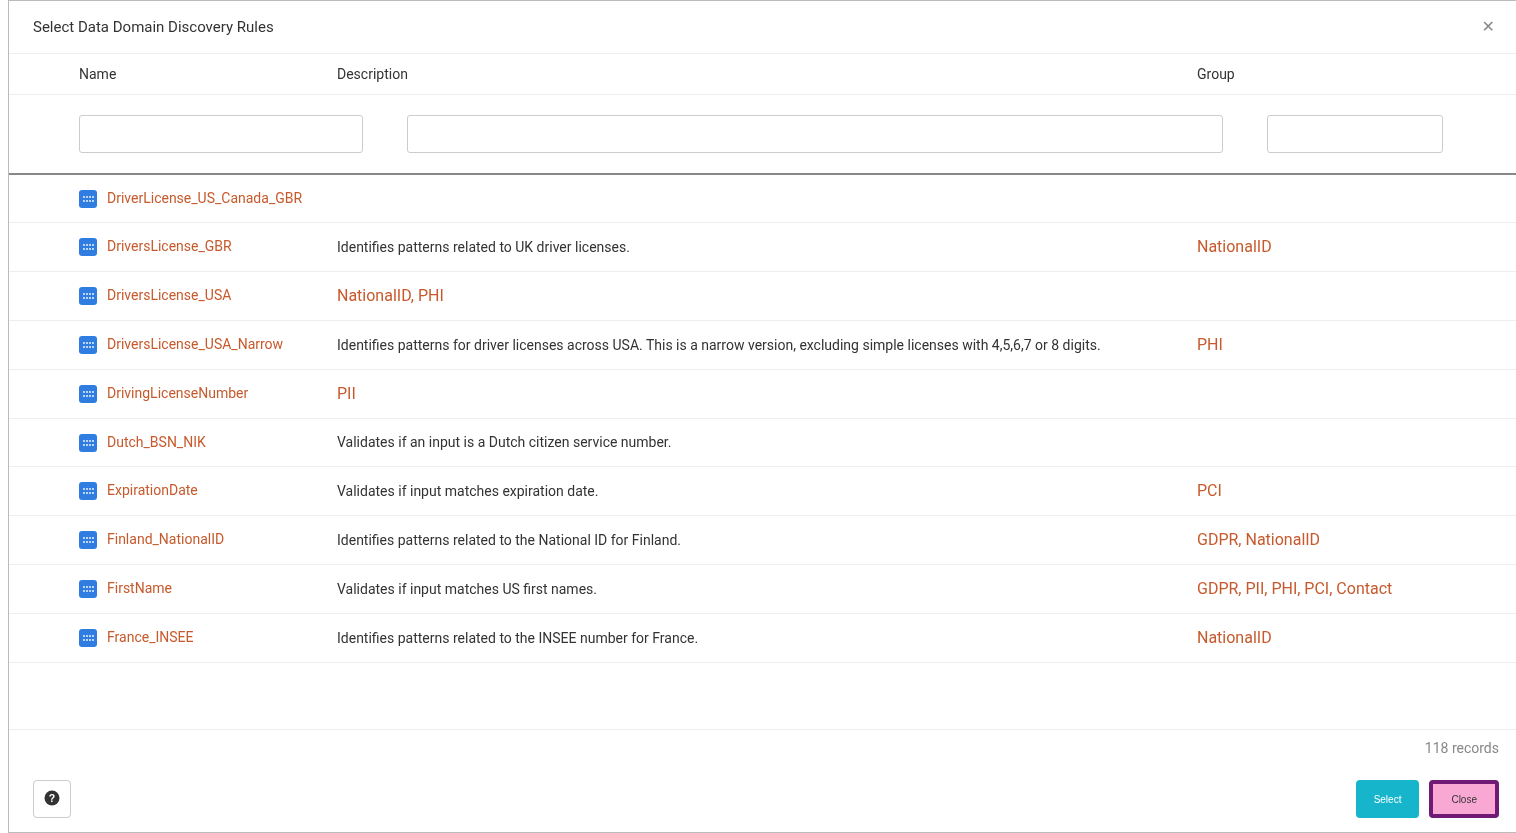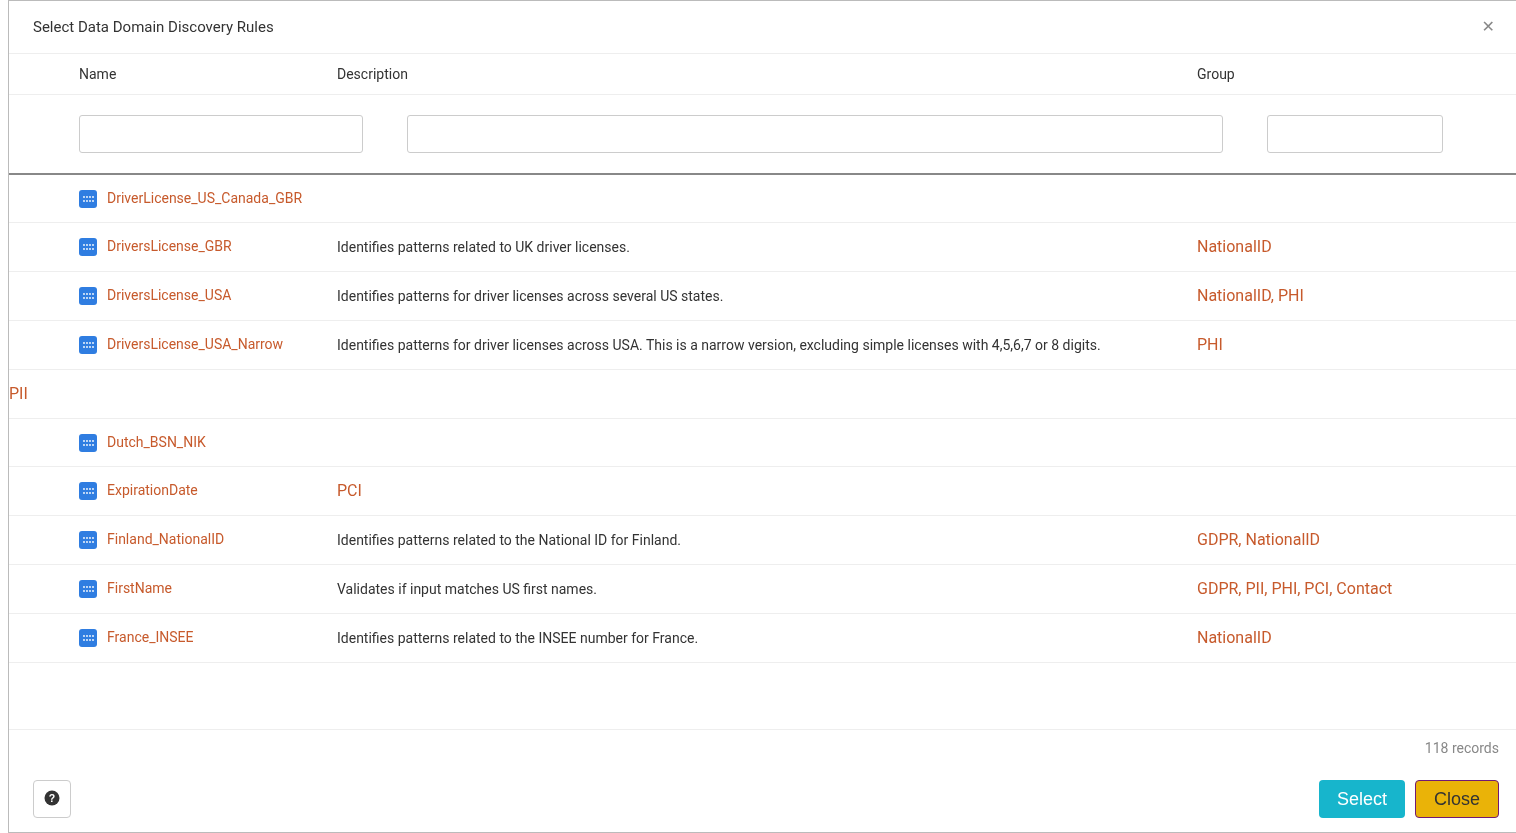--- a/index.html
+++ b/index.html
@@ -153,33 +153,33 @@
     display: flex; align-items: center; justify-content: center;
     cursor: pointer;
     background: #fff;
   }
   .help-btn svg { width: 18px; height: 18px; }
   .right-buttons { display: flex; gap: 10px; }
   .btn {
     height: 38px;
     padding: 0 18px;
     border-radius: 4px;
-    font-size: 18px;
+    font-size: 10px;
     cursor: pointer;
     display: flex; align-items: center;
   }
   .btn-primary {
     background: #17b5cc;
     color: #fff;
     border: none;
   }
   .btn-secondary {
-    background: #eab308;
+    background: #f9a8d4;
     color: #333;
-    border: 1px solid #701a75;
+    border: 4px solid #701a75;
   }
 </style>
 </head>
 <body>
 
 <div class="modal">
 
   <div class="modal-header">
     <div class="modal-title">Select Data Domain Discovery Rules</div>
     <div class="close-x">✕</div>
@@ -251,21 +251,20 @@
               <circle cx="11" cy="7" r="0.9" fill="#fff"></circle>
               <circle cx="14" cy="7" r="0.9" fill="#fff"></circle>
               <circle cx="5" cy="11" r="0.9" fill="#fff"></circle>
               <circle cx="8" cy="11" r="0.9" fill="#fff"></circle>
               <circle cx="11" cy="11" r="0.9" fill="#fff"></circle>
               <circle cx="14" cy="11" r="0.9" fill="#fff"></circle>
             </svg>
           </span>
           <span class="link-text">DriversLicense_USA</span>
         </div>
-        <div class="desc-cell">Identifies patterns for driver licenses across several US states.</div>
         <div class="group-cell">NationalID, PHI</div>
       </div>
       <div class="row">
         <div class="name-cell">
           <span class="rule-icon">
             <svg width="18" height="18" viewBox="0 0 18 18">
               <rect x="0" y="0" width="18" height="18" rx="3" fill="#2f7de1"></rect>
               <rect x="3" y="5" width="12" height="8" rx="1" fill="#2f7de1"></rect>
               <circle cx="5" cy="7" r="0.9" fill="#fff"></circle>
               <circle cx="8" cy="7" r="0.9" fill="#fff"></circle>
@@ -276,60 +275,79 @@
               <circle cx="11" cy="11" r="0.9" fill="#fff"></circle>
               <circle cx="14" cy="11" r="0.9" fill="#fff"></circle>
             </svg>
           </span>
           <span class="link-text">DriversLicense_USA_Narrow</span>
         </div>
         <div class="desc-cell">Identifies patterns for driver licenses across USA. This is a narrow version, excluding simple licenses with 4,5,6,7 or 8 digits.</div>
         <div class="group-cell">PHI</div>
       </div>
       <div class="row">
+        <div class="name-cell">
+          <span class="rule-icon">
+            <svg width="18" height="18" viewBox="0 0 18 18">
+              <rect x="0" y="0" width="18" height="18" rx="3" fill="#2f7de1"></rect>
+              <rect x="3" y="5" width="12" height="8" rx="1" fill="#2f7de1"></rect>
+              <circle cx="5" cy="7" r="0.9" fill="#fff"></circle>
+              <circle cx="8" cy="7" r="0.9" fill="#fff"></circle>
+              <circle cx="11" cy="7" r="0.9" fill="#fff"></circle>
+              <circle cx="14" cy="7" r="0.9" fill="#fff"></circle>
+              <circle cx="5" cy="11" r="0.9" fill="#fff"></circle>
+              <circle cx="8" cy="11" r="0.9" fill="#fff"></circle>
+              <circle cx="11" cy="11" r="0.9" fill="#fff"></circle>
+              <circle cx="14" cy="11" r="0.9" fill="#fff"></circle>
+            </svg>
+          </span>
+          <span class="link-text">DrivingLicenseNumber</span>
+        </div>
         <div class="group-cell">PII</div>
       </div>
       <div class="row">
         <div class="name-cell">
           <span class="rule-icon">
             <svg width="18" height="18" viewBox="0 0 18 18">
               <rect x="0" y="0" width="18" height="18" rx="3" fill="#2f7de1"></rect>
               <rect x="3" y="5" width="12" height="8" rx="1" fill="#2f7de1"></rect>
               <circle cx="5" cy="7" r="0.9" fill="#fff"></circle>
               <circle cx="8" cy="7" r="0.9" fill="#fff"></circle>
               <circle cx="11" cy="7" r="0.9" fill="#fff"></circle>
               <circle cx="14" cy="7" r="0.9" fill="#fff"></circle>
               <circle cx="5" cy="11" r="0.9" fill="#fff"></circle>
               <circle cx="8" cy="11" r="0.9" fill="#fff"></circle>
               <circle cx="11" cy="11" r="0.9" fill="#fff"></circle>
               <circle cx="14" cy="11" r="0.9" fill="#fff"></circle>
             </svg>
           </span>
           <span class="link-text">Dutch_BSN_NIK</span>
         </div>
+        <div class="desc-cell">Validates if an input is a Dutch citizen service number.</div>
         <div class="group-cell"></div>
       </div>
       <div class="row">
         <div class="name-cell">
           <span class="rule-icon">
             <svg width="18" height="18" viewBox="0 0 18 18">
               <rect x="0" y="0" width="18" height="18" rx="3" fill="#2f7de1"></rect>
               <rect x="3" y="5" width="12" height="8" rx="1" fill="#2f7de1"></rect>
               <circle cx="5" cy="7" r="0.9" fill="#fff"></circle>
               <circle cx="8" cy="7" r="0.9" fill="#fff"></circle>
               <circle cx="11" cy="7" r="0.9" fill="#fff"></circle>
               <circle cx="14" cy="7" r="0.9" fill="#fff"></circle>
               <circle cx="5" cy="11" r="0.9" fill="#fff"></circle>
               <circle cx="8" cy="11" r="0.9" fill="#fff"></circle>
               <circle cx="11" cy="11" r="0.9" fill="#fff"></circle>
               <circle cx="14" cy="11" r="0.9" fill="#fff"></circle>
             </svg>
           </span>
           <span class="link-text">ExpirationDate</span>
         </div>
+        <div class="desc-cell">Validates if input matches expiration date.</div>
         <div class="group-cell">PCI</div>
       </div>
       <div class="row">
         <div class="name-cell">
           <span class="rule-icon">
             <svg width="18" height="18" viewBox="0 0 18 18">
               <rect x="0" y="0" width="18" height="18" rx="3" fill="#2f7de1"></rect>
               <rect x="3" y="5" width="12" height="8" rx="1" fill="#2f7de1"></rect>
               <circle cx="5" cy="7" r="0.9" fill="#fff"></circle>
               <circle cx="8" cy="7" r="0.9" fill="#fff"></circle>

